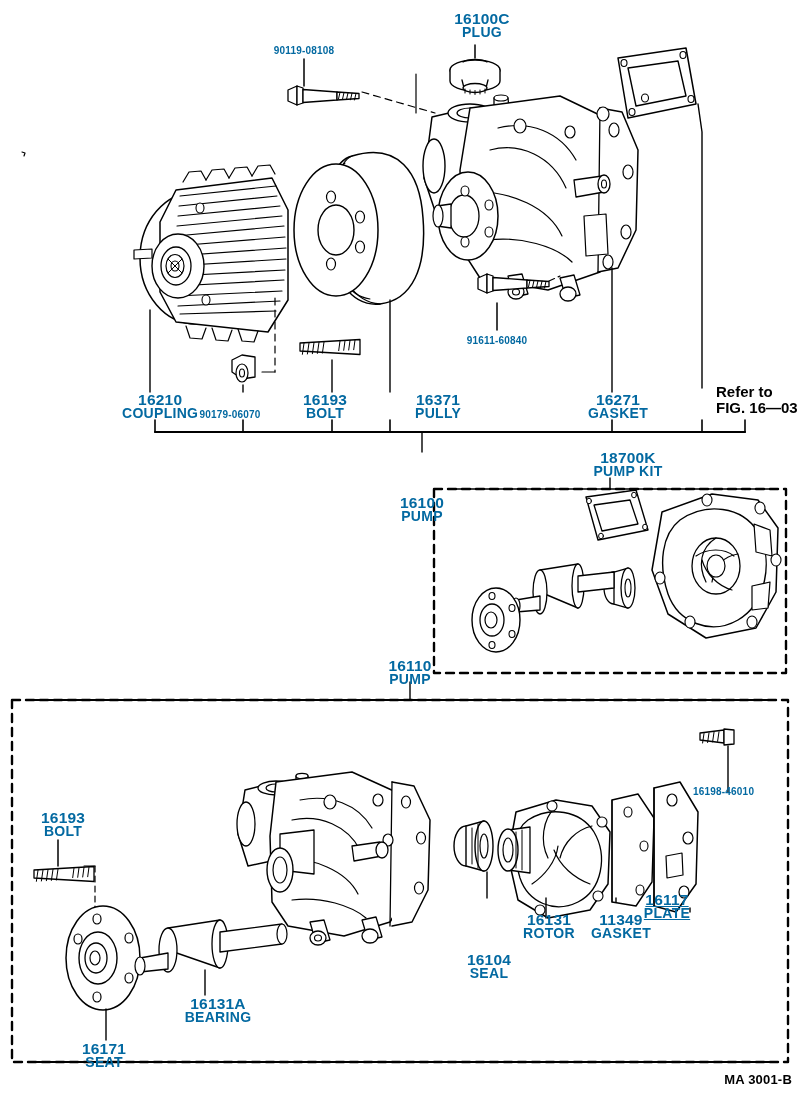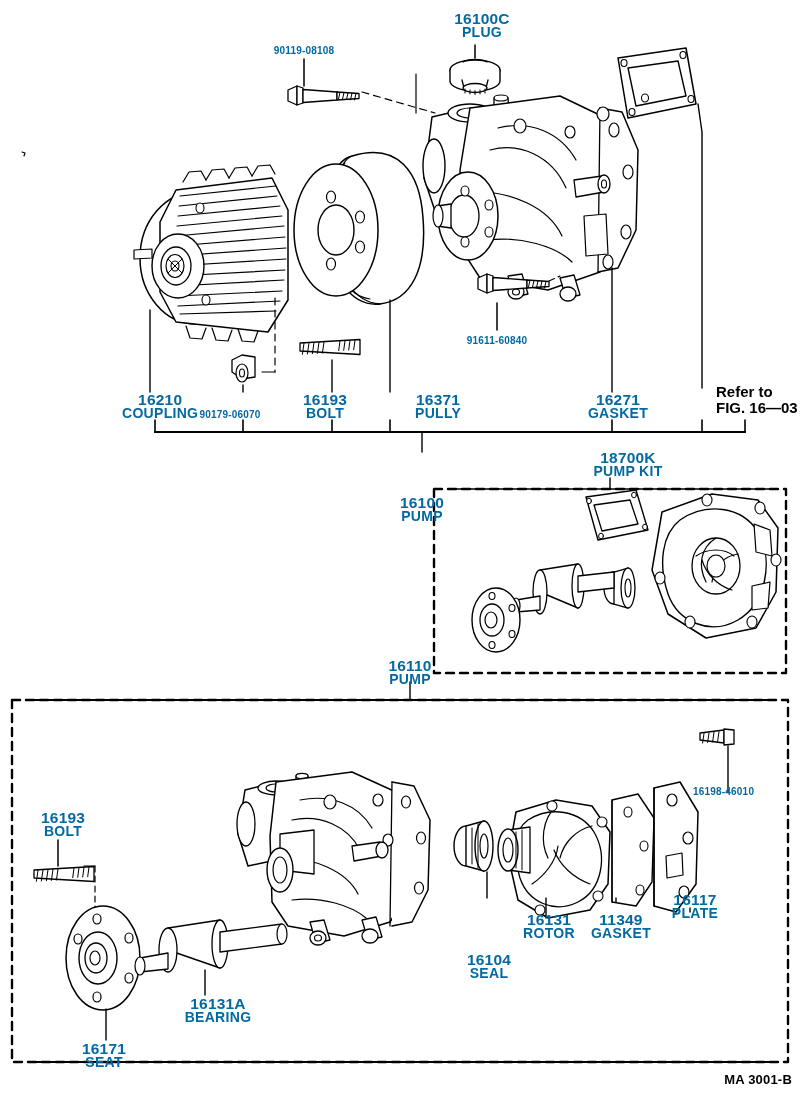--- a/index.html
+++ b/index.html
@@ -542,21 +542,21 @@
   <div class="lbl ctr" style="left:549px;top:913px;">
     <span class="num">16131</span>
     <span class="nm">ROTOR</span>
   </div>
 
   <div class="lbl ctr" style="left:621px;top:913px;">
     <span class="num">11349</span>
     <span class="nm">GASKET</span>
   </div>
 
-  <div class="lbl ctr" style="left:695px;top:893px;">
+  <div class="lbl ctr" style="left:667px;top:893px;text-decoration:underline;">
     <span class="num">16117</span>
     <span class="nm">PLATE</span>
   </div>
 
   <div class="lbl lft wide" style="left:693px;top:785px;">
     <span class="num">16198-46010</span>
   </div>
 
   <div class="footer">MA 3001-B</div>
 

